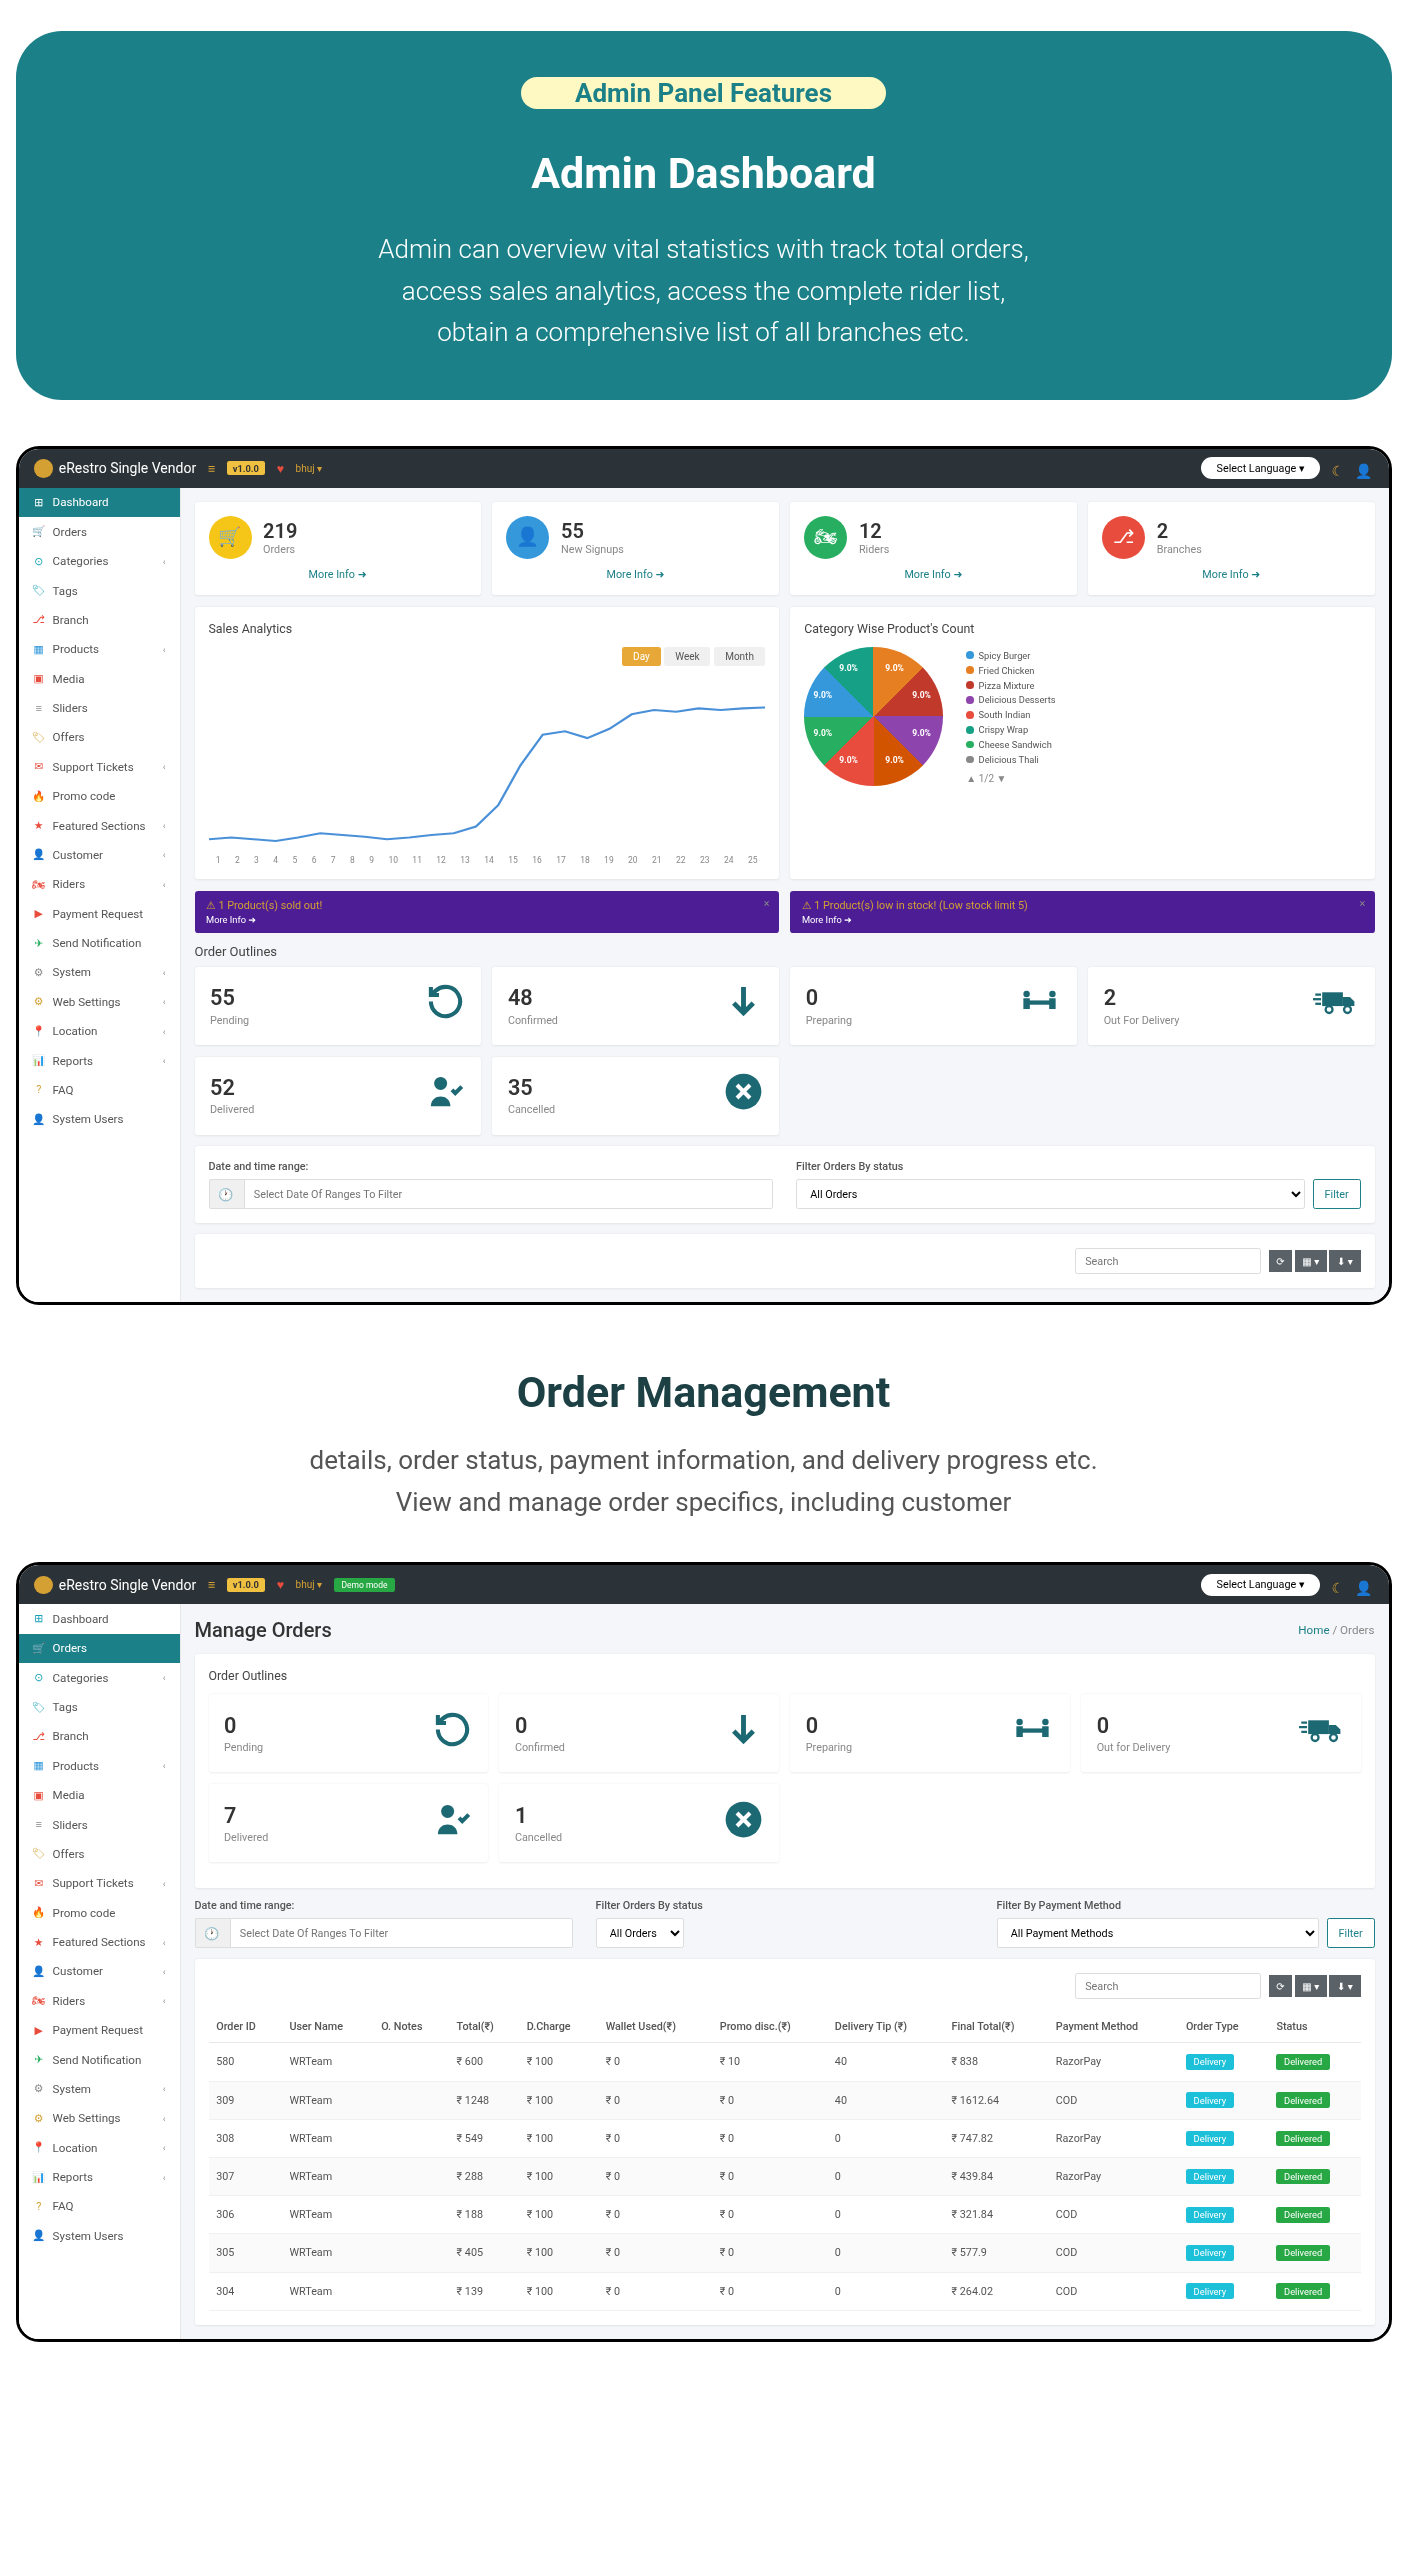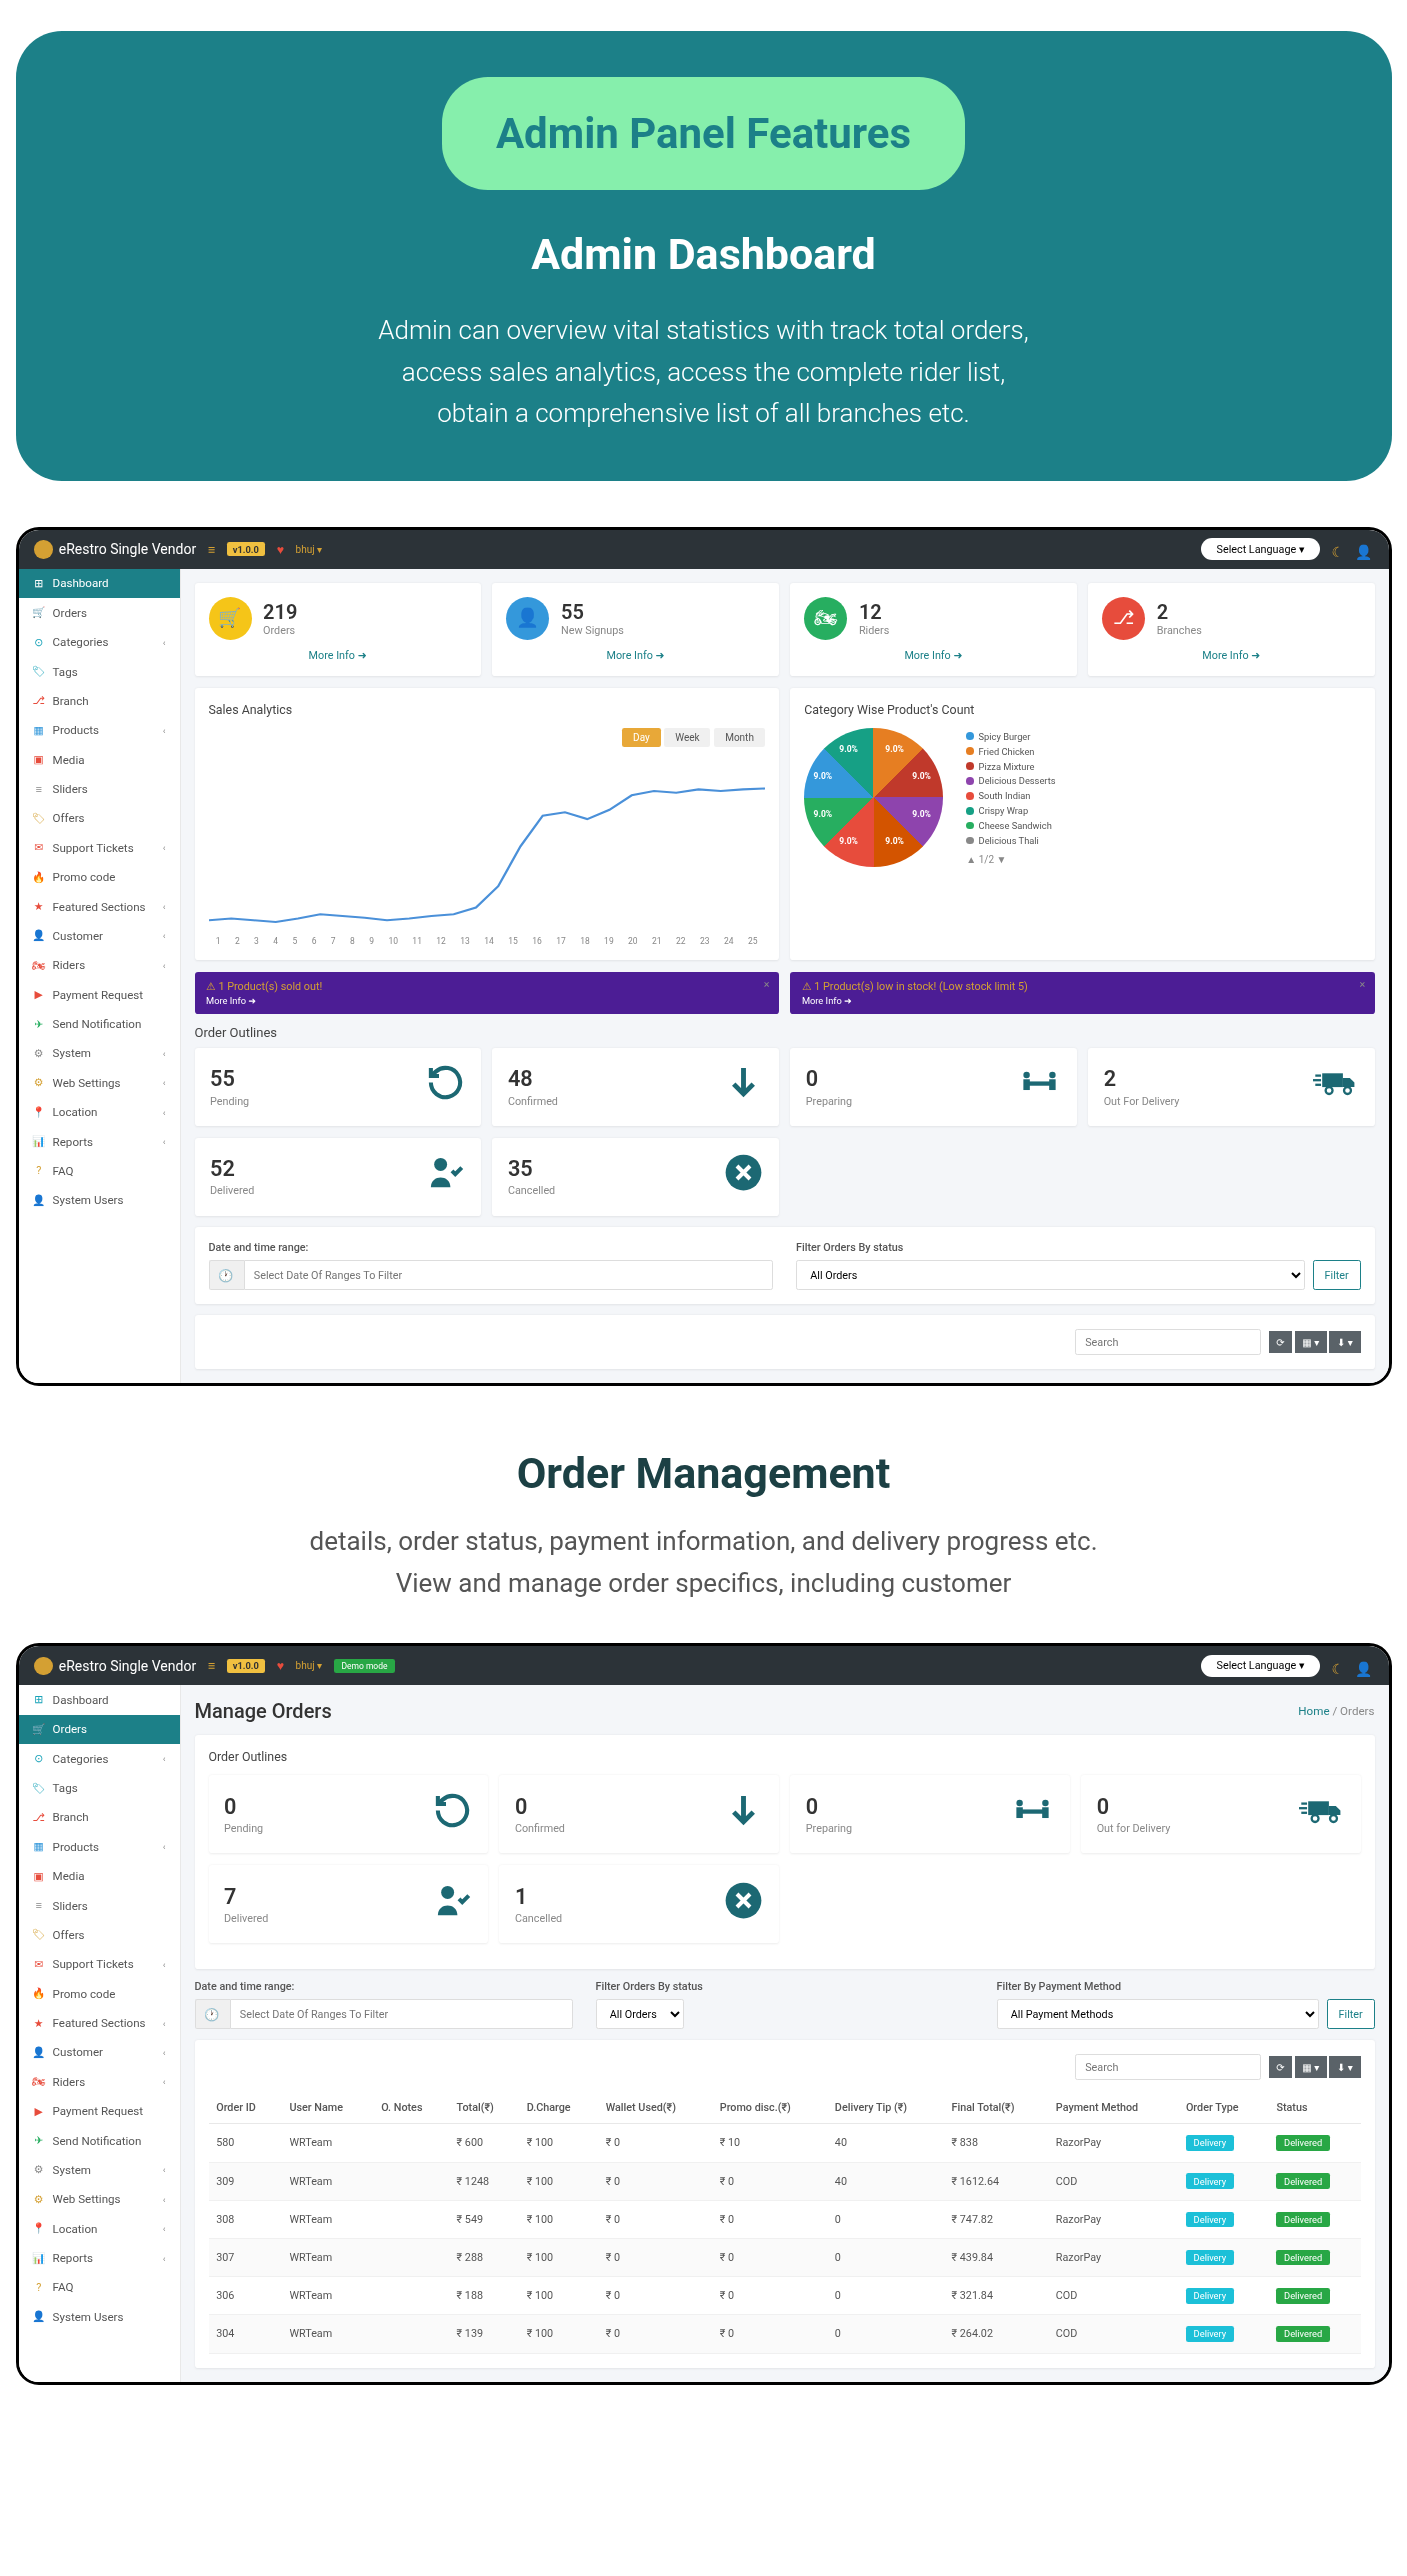--- a/index.html
+++ b/index.html
@@ -1,19 +1,19 @@
 <!DOCTYPE html>
 <html style="font-size:12.4px"><head>
 <meta charset="utf-8">
 <style>
 *{margin:0;padding:0;box-sizing:border-box;font-family:-apple-system,BlinkMacSystemFont,"Segoe UI",Roboto,sans-serif}
 body{background:#fff;padding:31px 15.5px}
 .wrap{max-width:1408px;margin:0 auto}
 .hero{background:#1c8088;border-radius:46px;padding:46px 62px;text-align:center;margin-bottom:46px}
-.pill{background:#86efac;color:#1c8088;display:inline-block;padding:32px 54px;border-radius:46px;font-size:42px;font-weight:700;margin-bottom:39px}
+.pill{background:#fef9c3;color:#1c8088;display:inline-block;padding:1px 54px;border-radius:46px;font-size:26px;font-weight:700;margin-bottom:39px}
 .hero h1{color:#fff;font-size:43px;font-weight:700;margin-bottom:31px}
 .hero p{color:#fff;font-size:26px;line-height:1.6;font-weight:300}
 .section-head{text-align:center;margin:62px 0 39px}
 .section-head h2{color:#1c4044;font-size:43px;font-weight:700;margin-bottom:23px}
 .section-head p{color:#555;font-size:26px;line-height:1.6}
 .shot{border:3.1px solid #000;border-radius:23px;overflow:hidden;margin-bottom:31px;background:#fff}
 .topbar{background:#2c3338;height:39px;display:flex;align-items:center;padding:0 15.5px;gap:11.6px}
 .logo{color:#fff;font-size:14px;display:flex;align-items:center;gap:6.2px}
 .logo-icon{width:18.6px;height:18.6px;background:#d4a033;border-radius:50%}
 .ver{background:#f0c040;color:#333;font-size:9.3px;padding:1.5px 6.2px;border-radius:2.3px;font-weight:700}
@@ -789,20 +789,34 @@
                   <td>₹ 100</td>
                   <td>₹ 0</td>
                   <td>₹ 0</td>
                   <td>0</td>
                   <td>₹ 321.84</td>
                   <td>COD</td>
                   <td><span class="badge b-delivery">Delivery</span></td>
                   <td><span class="badge b-delivered">Delivered</span></td>
                 </tr>
                 <tr>
+                  <td>305</td>
+                  <td>WRTeam</td>
+                  <td></td>
+                  <td>₹ 405</td>
+                  <td>₹ 100</td>
+                  <td>₹ 0</td>
+                  <td>₹ 0</td>
+                  <td>0</td>
+                  <td>₹ 577.9</td>
+                  <td>COD</td>
+                  <td><span class="badge b-delivery">Delivery</span></td>
+                  <td><span class="badge b-delivered">Delivered</span></td>
+                </tr>
+                <tr>
                   <td>304</td>
                   <td>WRTeam</td>
                   <td></td>
                   <td>₹ 139</td>
                   <td>₹ 100</td>
                   <td>₹ 0</td>
                   <td>₹ 0</td>
                   <td>0</td>
                   <td>₹ 264.02</td>
                   <td>COD</td>

